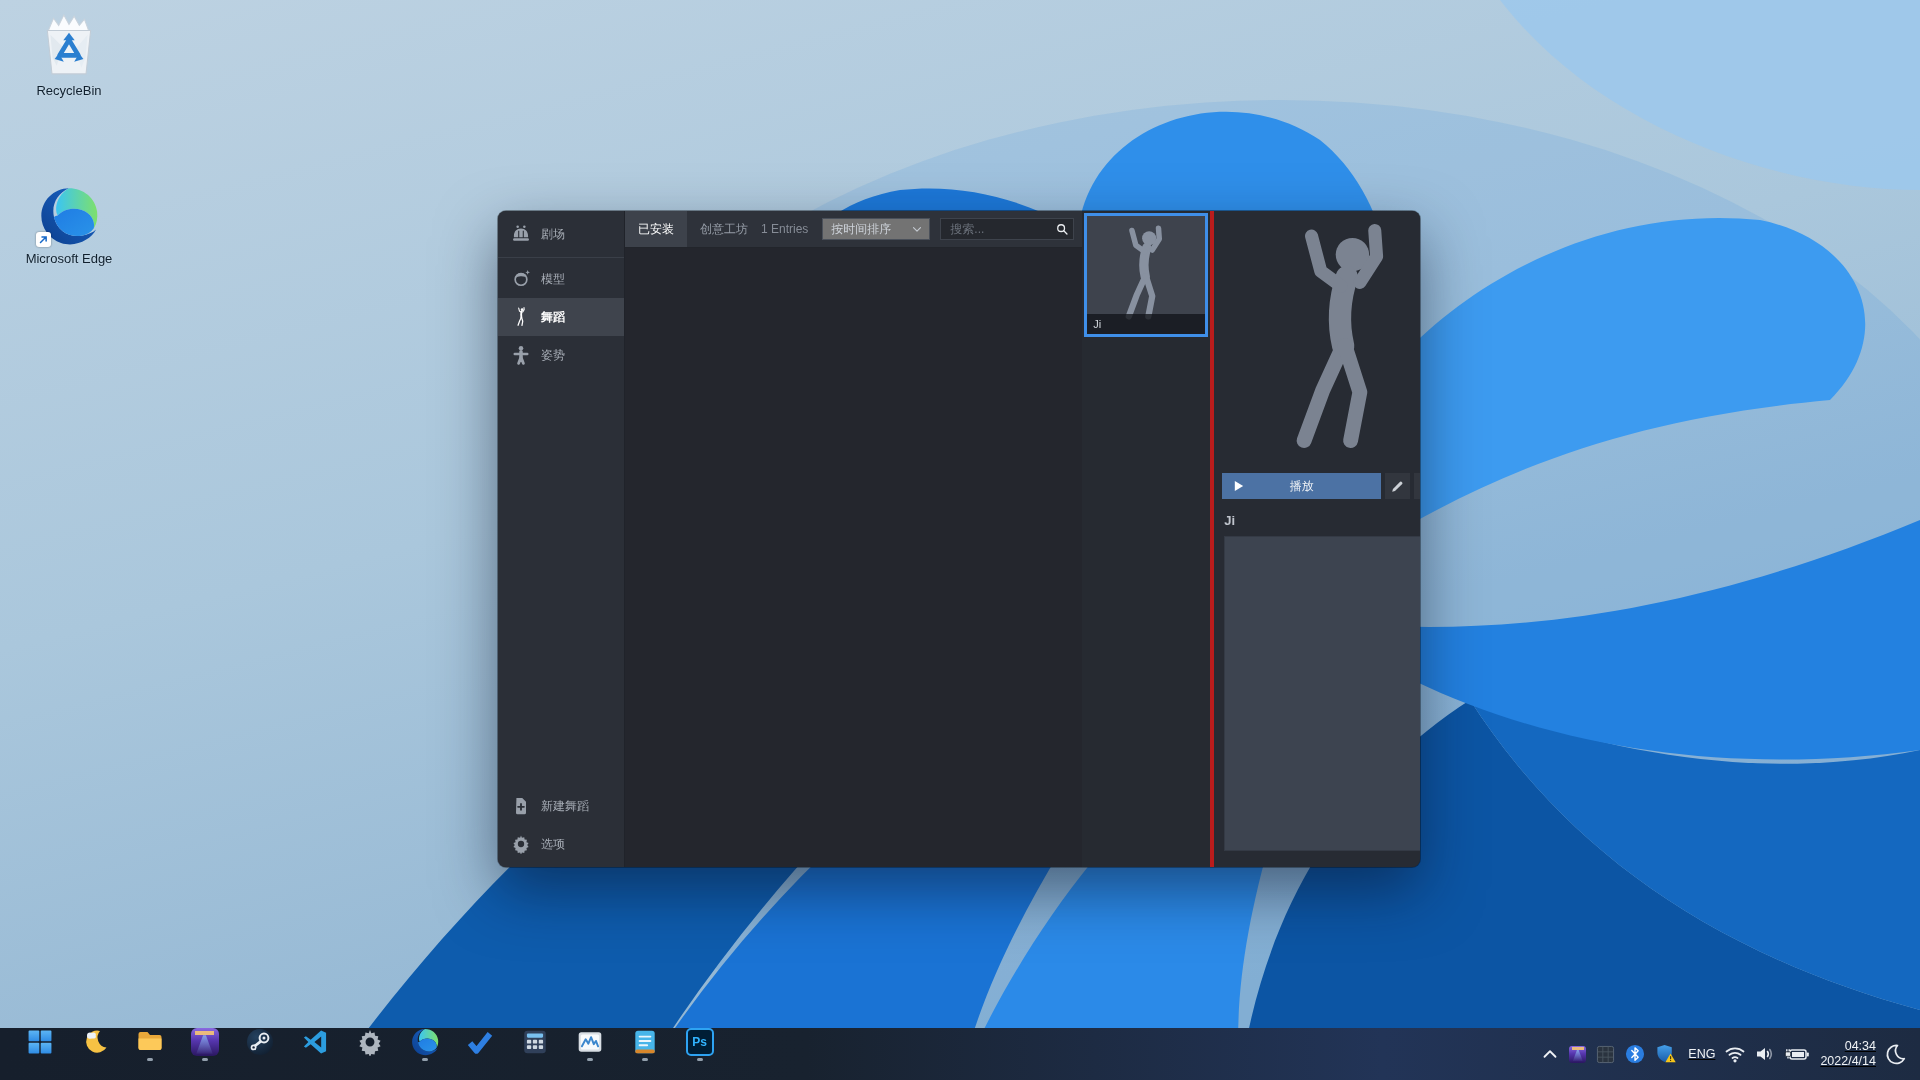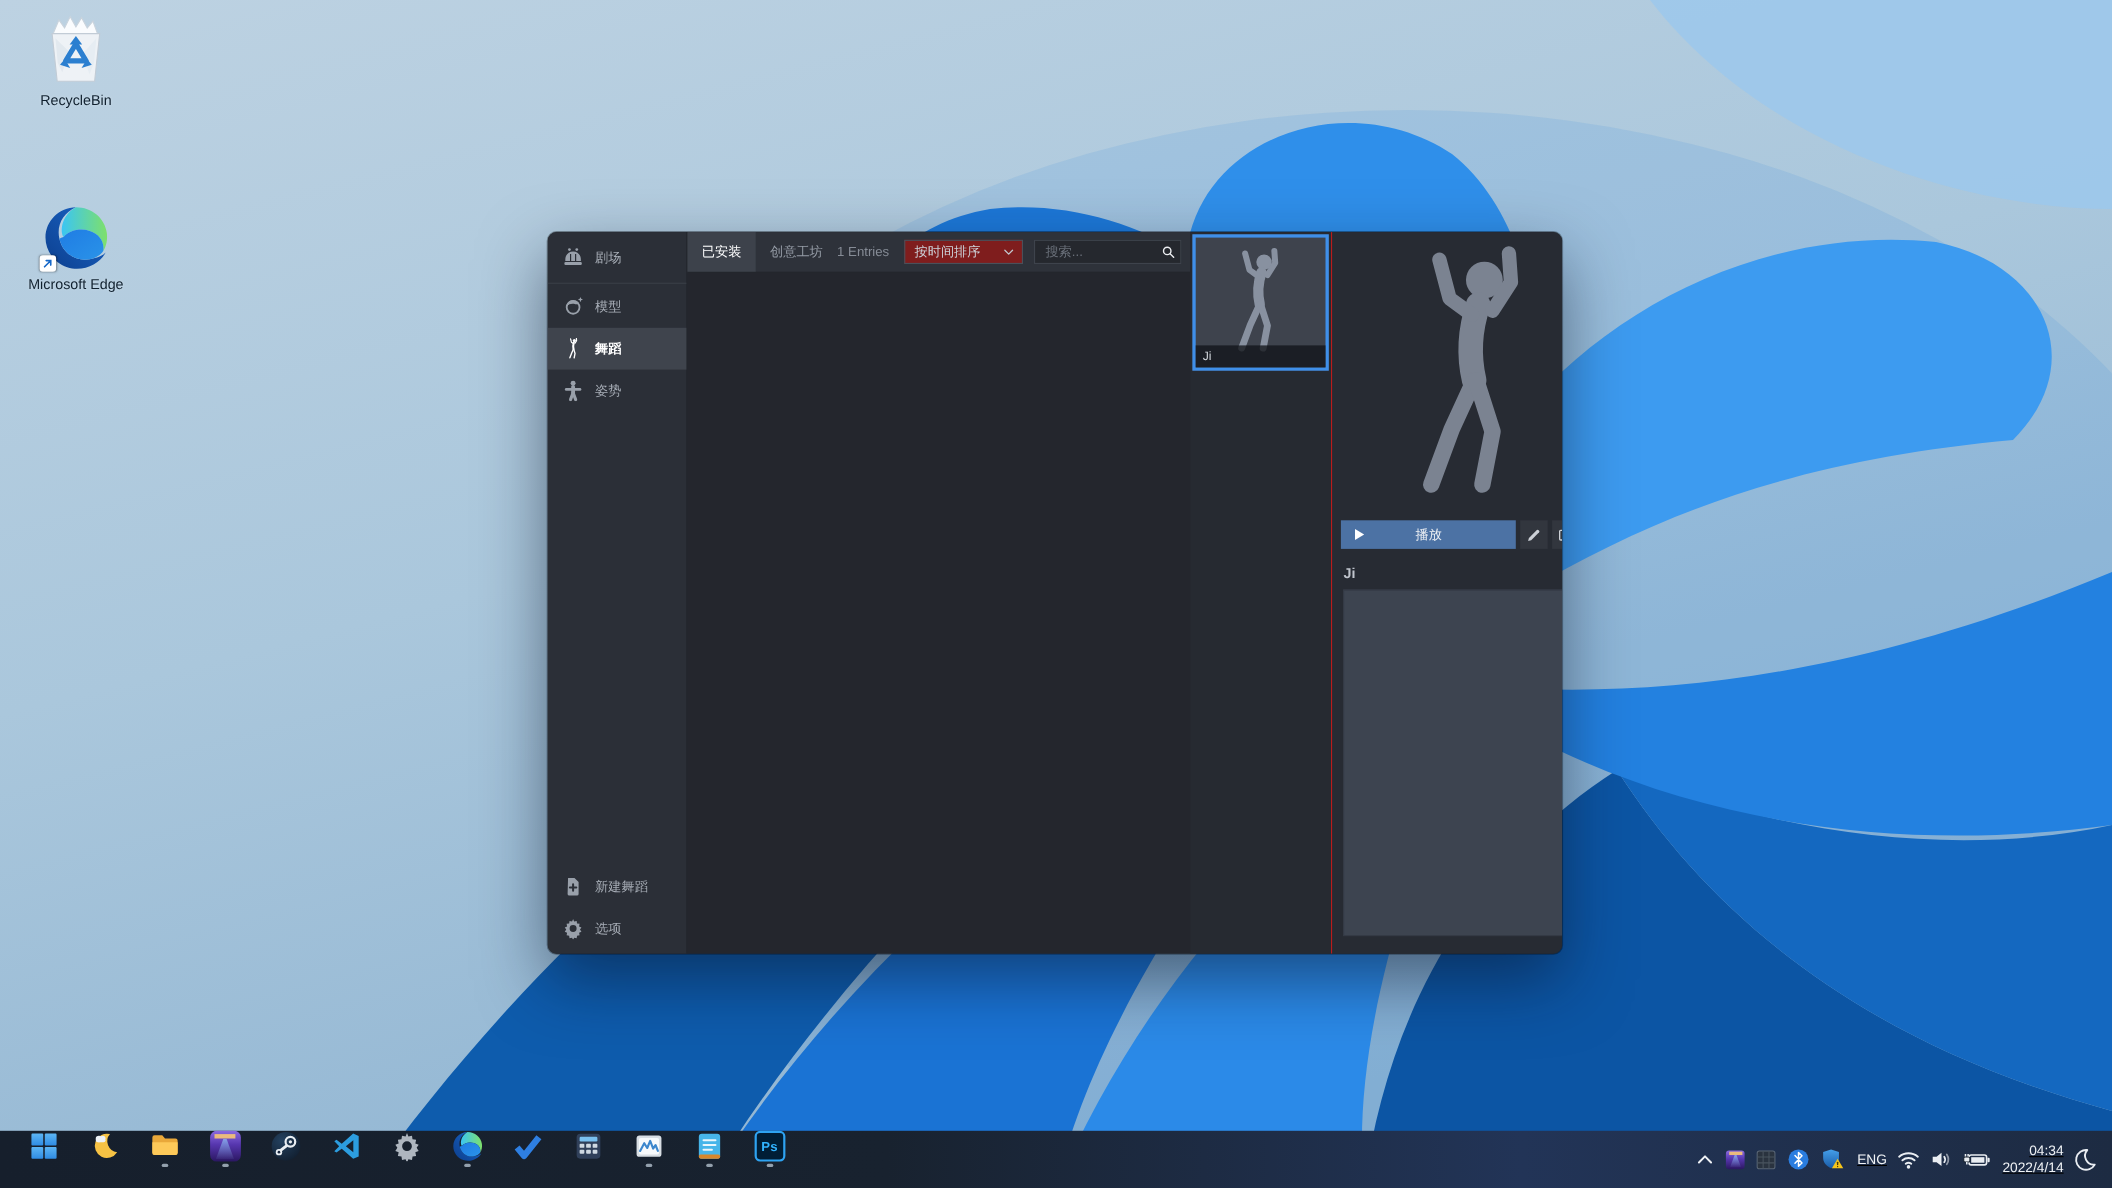--- a/index.html
+++ b/index.html
@@ -39,40 +39,40 @@
   .side-item.sel .ico{color:#fff;}
   .side-sep{height:1px;background:#3a3f48;margin:2px 0;}
   .side-spacer{flex:1;}
 
   
   .main-col{flex:1;display:flex;flex-direction:row;min-width:0;}
   .toolbar{height:36px;background:#2e323a;display:flex;align-items:center;flex:0 0 auto;border-bottom:1px solid #22252b;}
   .tab{height:100%;display:flex;align-items:center;padding:0 13px;font-size:12px;color:#969da7;}
   .tab.sel{background:#3d424b;color:#fff;}
   .entries{margin-left:auto;color:#868c96;font-size:12px;white-space:nowrap;}
-  .sortbox{width:108px;height:22px;background:#7f1d1d;border:1px solid #4a505a;display:flex;align-items:center;
+  .sortbox{width:108px;height:22px;background:#737373;border:1px solid #4a505a;display:flex;align-items:center;
     margin-left:14px;padding:0 5px 0 8px;color:#ccd1d8;font-size:12px;box-sizing:border-box;}
   .sortbox .chev{margin-left:auto;width:14px;height:14px;color:#c3c8cf;display:flex;}
   .searchbox{width:134px;height:22px;background:#25282e;border:1px solid #3e434c;display:flex;align-items:center;
     margin:0 8px 0 10px;padding:0 4px 0 7px;box-sizing:border-box;}
   .searchbox input{flex:1;min-width:0;background:transparent;border:none;outline:none;color:#f0abfc;
     font-size:12px;font-family:inherit;}
   .searchbox input::placeholder{color:#6a707a;}
   .searchbox .ico{width:14px;height:14px;color:#eceef1;display:flex;}
 
   .content{flex:1;display:flex;min-height:0;}
   .grid{flex:1;background:#262a31;padding:2px;}
   .card{position:relative;width:118px;height:118px;border:3px solid #3f8fe9;background:#3e434d;
     display:flex;align-items:center;justify-content:center;box-sizing:content-box;}
   .card .dancer{width:54px;height:100px;color:#8891a0;}
   .card-label{position:absolute;left:0;right:0;bottom:0;height:20px;line-height:20px;
     background:rgba(18,20,25,.78);color:#d2d6dc;font-size:11px;padding-left:6px;}
 
   
-  .detail{width:262px;border-left:1px solid #b91c1c;background:#272b33;display:flex;flex-direction:column;flex:0 0 auto;}
+  .detail{width:262px;border-left:4px solid #b91c1c;background:#272b33;display:flex;flex-direction:column;flex:0 0 auto;}
   .preview{height:262px;display:flex;align-items:center;justify-content:center;flex:0 0 auto;}
   .preview .dancer{width:122px;height:238px;color:#7b8391;}
   .controls{display:flex;align-items:center;margin:0 8px;gap:4px;height:26px;flex:0 0 auto;}
   .play-btn{flex:1;height:26px;background:#4c72a4;display:flex;align-items:center;color:#eef1f5;
     font-size:12px;position:relative;}
   .play-btn .tri{width:10px;height:12px;margin-left:12px;color:#fff;display:flex;position:relative;z-index:1;}
   .play-btn .lbl{position:absolute;left:0;right:0;text-align:center;}
   .sq-btn{width:25px;height:26px;background:#32363e;display:flex;align-items:center;justify-content:center;color:#ccd0d6;}
   .sq-btn svg{width:15px;height:15px;}
   .detail-name{margin:14px 0 0 10px;font-size:13px;font-weight:bold;color:#c0c5cd;}

